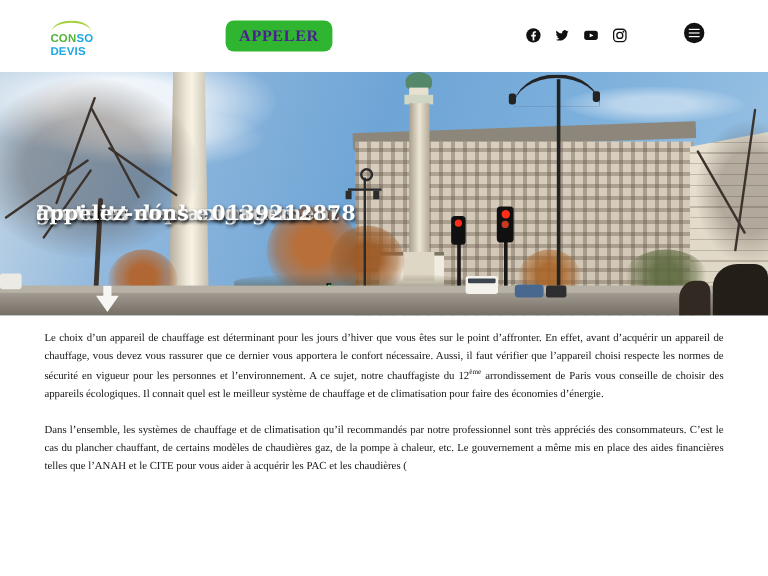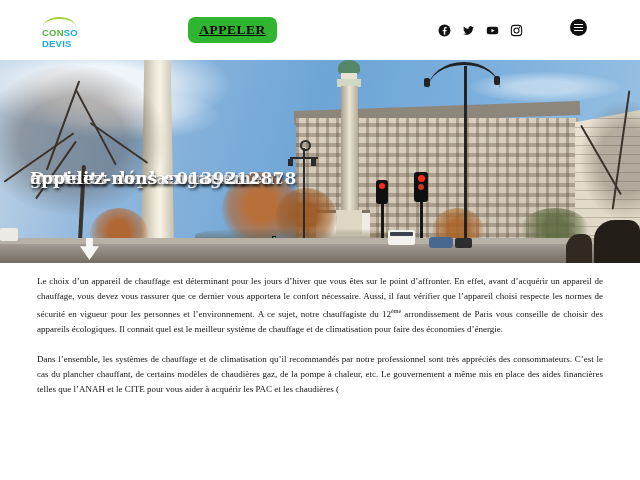--- a/index.html
+++ b/index.html
@@ -2,21 +2,21 @@
 <html lang="fr"><head>
 <meta charset="utf-8">
 <style>
   html,body{margin:0;padding:0;}
   body{width:640px;height:480px;overflow:hidden;background:#fff;font-family:"Liberation Serif",serif;position:relative;}
   
   .header{position:relative;width:541px;height:60px;background:#fff;}
   .logo{position:absolute;left:42px;top:17px;font-family:"Liberation Sans",sans-serif;font-weight:bold;font-size:9.5px;line-height:10.5px;letter-spacing:.2px;}
   .logo-arc{width:33px;height:8px;border-top:2.5px solid #a5cf3c;border-radius:50%/100% 100% 0 0;margin:0 0 1px 1px;}
   .logo .g{color:#53b43c;} .logo .b{color:#1ba7e3;}
-  .hdr-btn{position:absolute;top:17px;height:26px;border:none;border-radius:7px;color:#000000;font-family:"Liberation Serif",serif;font-weight:bold;font-size:13.5px;letter-spacing:.5px;display:flex;align-items:center;justify-content:center;cursor:pointer;text-decoration:underline;}
+  .hdr-btn{position:absolute;top:17px;height:26px;border:none;border-radius:7px;color:#4c1d95;font-family:"Liberation Serif",serif;font-weight:bold;font-size:13.5px;letter-spacing:.5px;display:flex;align-items:center;justify-content:center;cursor:pointer;}
   .btn-appeler{left:188px;width:89px;background:#2fb52f;}
   .btn-devis{left:287px;width:82px;background:#0cb4e8;}
   .social{position:absolute;left:438px;top:23px;display:flex;gap:11px;align-items:center;}
   .social .sicon{width:13px;height:13px;display:block;cursor:pointer;}
   .menu-btn{position:absolute;left:570px;top:19px;width:17px;height:17px;border-radius:50%;background:#111;display:flex;flex-direction:column;align-items:center;justify-content:center;gap:1.5px;cursor:pointer;}
   .menu-btn i{display:block;width:9px;height:1.5px;background:#fff;}
   
   .hero{position:relative;width:640px;height:203px;overflow:hidden;}
   .hero *{position:absolute;}
   .sky{inset:0;background:linear-gradient(105deg,#c3d6e6 0%,#93b9dd 18%,#6ea5d6 48%,#7db0dc 72%,#9cc3e4 100%);}

